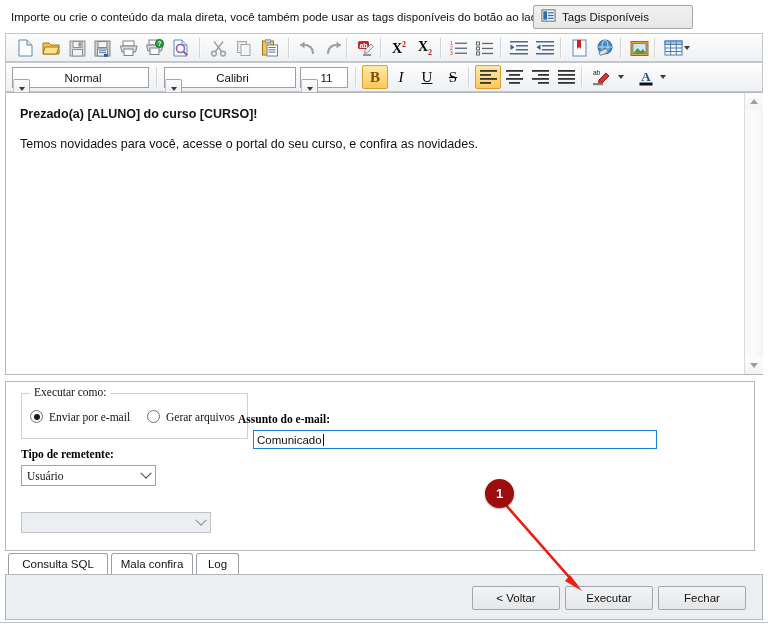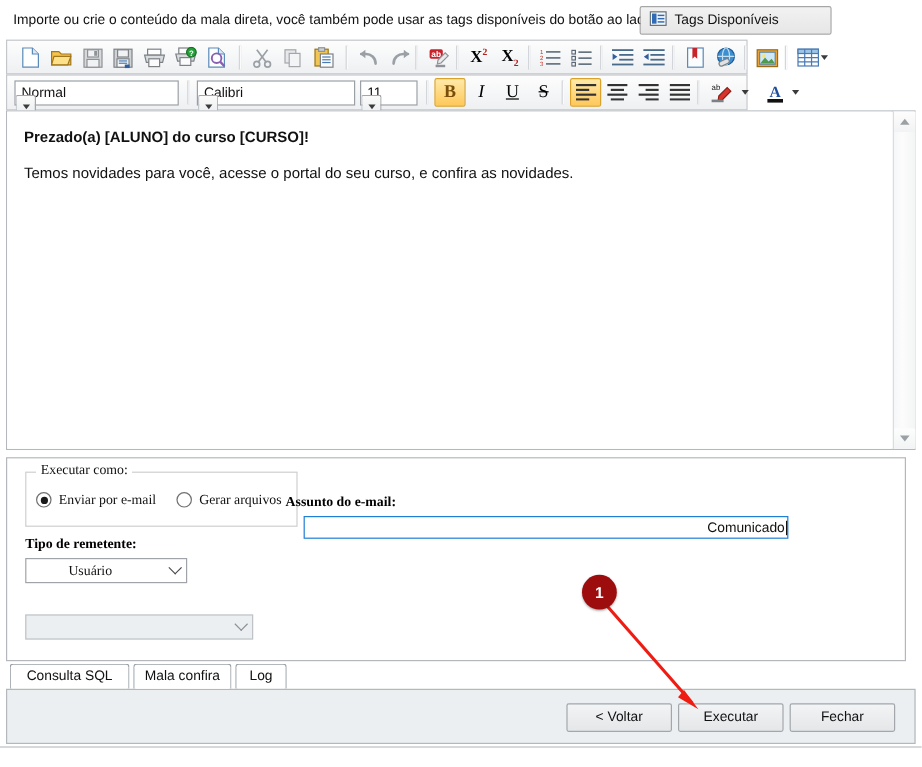--- a/index.html
+++ b/index.html
@@ -30,24 +30,25 @@
     position:absolute;left:533px;top:5px;width:160px;height:24px;
     background:linear-gradient(#f2f2f2,#e6e6e6);
     border:1px solid #a6a6a6;border-radius:2px;
     display:flex;align-items:center;padding-left:7px;box-sizing:border-box;
     cursor:pointer;
   }
   .tags-btn-label{font-size:11.5px;color:#111;margin-left:6px;}
 
   
   .toolbar{
-    position:absolute;left:5px;width:618px;
+    position:absolute;left:5px;width:758px;
     background:linear-gradient(#fdfdfd,#eef0f2);
     border:1px solid #c3c7cb;
     box-sizing:border-box;
+    text-align:center;
   }
   #toolbar-1{top:33px;height:29px;}
   #toolbar-2{top:62px;height:30px;}
   .tb-inner{position:relative;width:100%;height:100%;}
   .tb-btn{
     position:absolute;top:2px;width:26px;height:24px;
     border:1px solid transparent;border-radius:2px;
     display:flex;align-items:center;justify-content:center;
     cursor:pointer;box-sizing:border-box;
   }
@@ -144,33 +145,33 @@
 
   .field-label{
     position:absolute;font-size:11.5px;font-weight:bold;color:#000;white-space:nowrap;
   }
   .combo{
     position:absolute;height:21px;background:#ffffff;
     border:1px solid #a0a4a8;box-sizing:border-box;
     display:flex;align-items:center;cursor:pointer;
   }
   .combo.disabled{background:#eceff1;border-color:#bfc3c7;color:#888;}
-  .combo .val{flex:1;padding-left:5px;font-size:11.5px;color:#111;white-space:nowrap;overflow:hidden;margin-left:30px;}
+  .combo .val{flex:1;padding-left:5px;font-size:11.5px;color:#111;white-space:nowrap;overflow:hidden;}
   .combo .chev{width:18px;display:flex;align-items:center;justify-content:center;}
   .chev-g{
     width:7px;height:7px;border-right:1.4px solid #4a4a4a;border-bottom:1.4px solid #4a4a4a;
     transform:rotate(45deg) translate(-2px,-2px);
   }
   .combo.disabled .chev-g{border-color:#8d9196;}
 
   .subject-input{
     position:absolute;left:253px;top:430px;width:404px;height:19px;
     background:#fff;border:1px solid #1f7fd4;box-sizing:border-box;
     display:flex;align-items:center;padding-left:3px;
-    font-size:11.5px;color:#111;cursor:text;justify-content:flex-end;
+    font-size:11.5px;color:#111;cursor:text;
   }
   .caret-bar{display:inline-block;width:1px;height:12px;background:#111;margin-left:1px;}
 
   
   .tabstrip{
     position:absolute;left:5px;top:553px;width:758px;height:22px;
   }
   .tab{
     position:absolute;top:0;height:21px;
     border:1px solid #9aa0a6;border-bottom:none;

